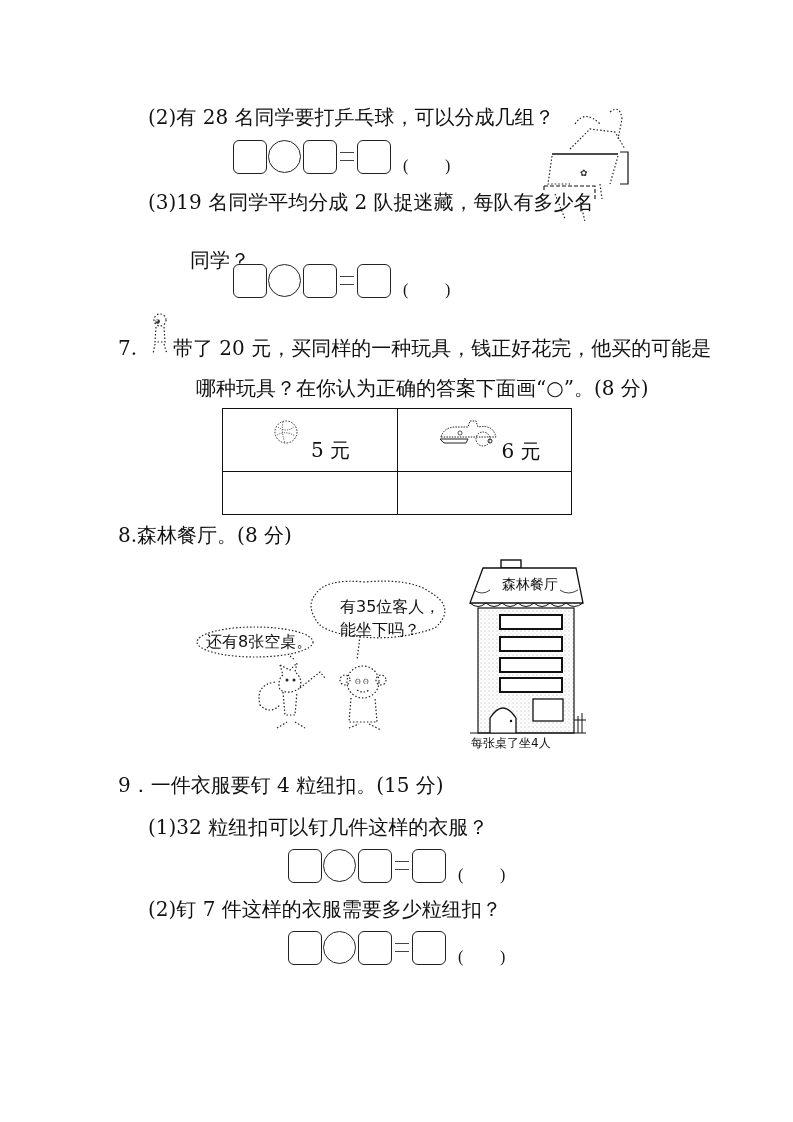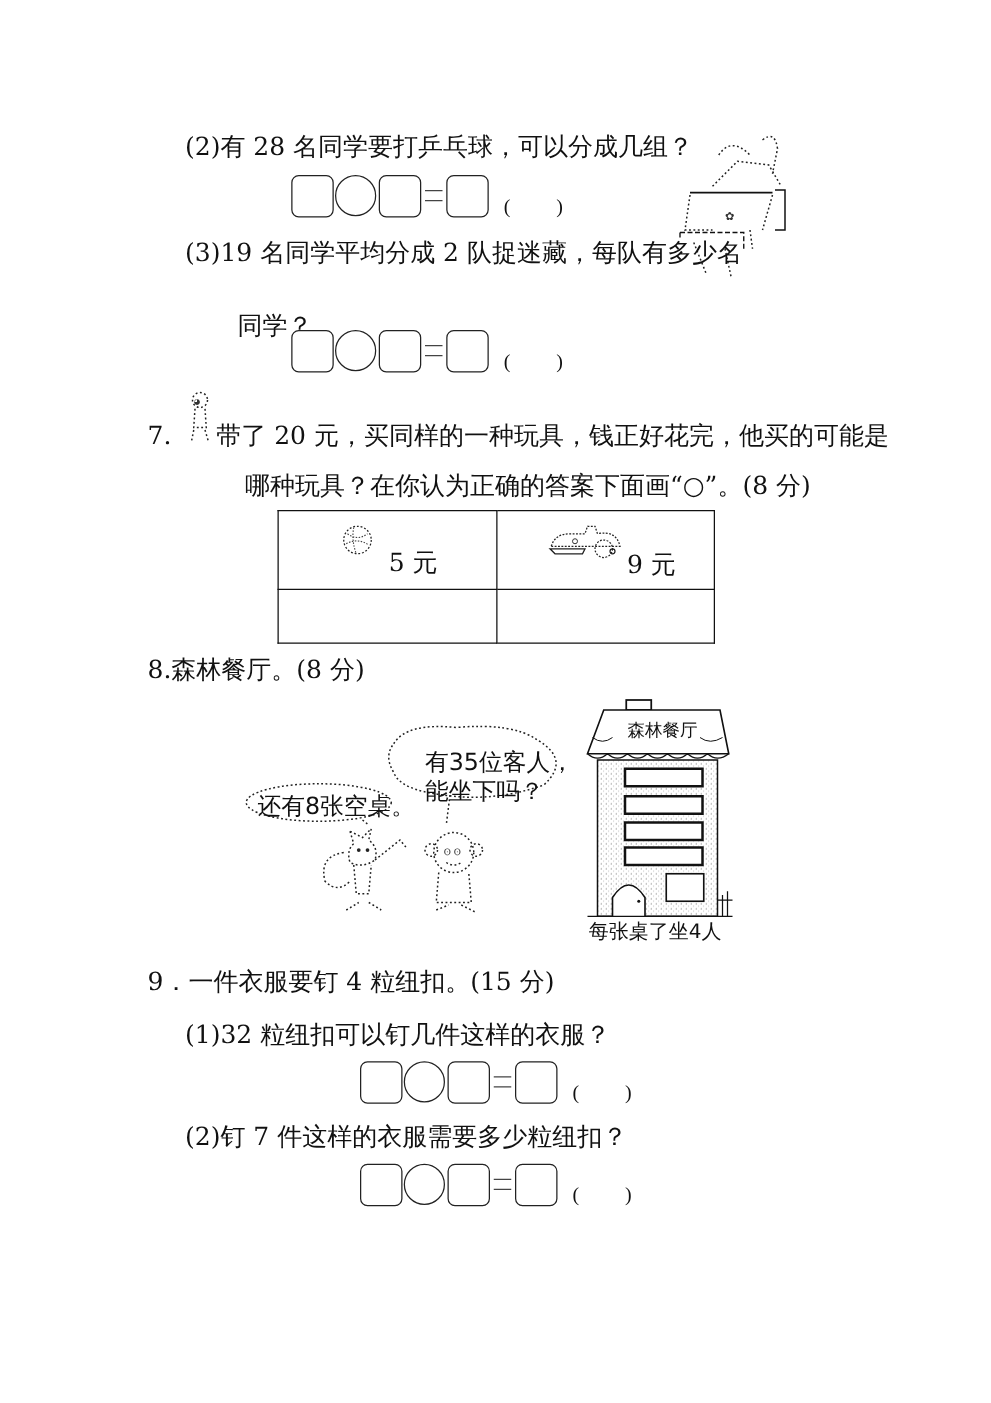--- a/index.html
+++ b/index.html
@@ -8,21 +8,21 @@
   .abs { position:absolute; white-space:nowrap; }
   .txt { font-size:20px; line-height:20px; }
   .eq { position:absolute; height:34px; }
   .eq .sq { position:absolute; top:0; width:32px; height:32px; border:1.3px solid #222; border-radius:6px; background:#fff; }
   .eq .ci { position:absolute; top:0; width:31px; height:31px; border:1.3px solid #222; border-radius:50%; background:#fff; }
   .eq .eqs { position:absolute; top:12px; width:14px; height:7px; border-top:1.4px solid #444; border-bottom:1.4px solid #444; }
   .eq .paren { position:absolute; top:16px; font-size:16px; line-height:20px; font-family:"Liberation Serif",serif; }
   table.toys { position:absolute; left:222px; top:408px; width:350px; height:106px; border-collapse:collapse; }
   table.toys td { border:1.3px solid #111; width:50%; padding:16px; position:relative; }
   .dot { stroke:#222; stroke-dasharray:1.5 2; fill:none; stroke-width:1.2; }
-  .speech { font-family:"DejaVu Sans","Liberation Sans",sans-serif; font-size:19px; }
+  .speech { font-family:"DejaVu Sans","Liberation Sans",sans-serif; font-size:16px; }
 </style>
 </head>
 <body>
 
 <div class="abs txt" style="left:148px;top:107px;">(2)有 28 名同学要打乒乓球，可以分成几组？</div>
 <div class="eq" style="left:233px;top:140px;width:230px;">
   <div class="sq" style="left:0px;"></div>
   <div class="ci" style="left:35px;"></div>
   <div class="sq" style="left:70px;"></div>
   <div class="eqs" style="left:107px;"></div>
@@ -75,21 +75,21 @@
       <span class="abs txt" style="left:88px;top:31px;">5 元</span>
     </td>
     <td>
       <svg style="position:absolute;left:40px;top:10px;" width="62" height="30">
         <path d="M3 18 Q6 8 18 8 L30 8 L32 2 L38 2 L40 8 Q55 5 58 18 L3 18 Z" fill="none" stroke="#222" stroke-width="1" stroke-dasharray="1.5 1.2"></path>
         <path d="M2 20 L30 20 L28 24 L6 24 Z" fill="none" stroke="#222" stroke-width="1"></path>
         <circle cx="45" cy="20" r="7" fill="none" stroke="#222" stroke-width="1" stroke-dasharray="1.5 1.2"></circle>
         <circle cx="52" cy="22" r="2" fill="none" stroke="#222" stroke-width="1"></circle>
         <circle cx="22" cy="14" r="2" fill="none" stroke="#333" stroke-width="0.8"></circle>
       </svg>
-      <span class="abs txt" style="left:104px;top:32px;">9 元</span>
+      <span class="abs txt" style="left:104px;top:32px;">6 元</span>
     </td>
   </tr>
   <tr style="height:43px;">
     <td></td>
     <td></td>
   </tr>
 </tbody>
   </table>
 
 <div class="abs txt" style="left:118px;top:525px;">8.森林餐厅。(8 分)</div>
@@ -139,21 +139,21 @@
   <rect x="32" y="79" width="62" height="14" fill="#fff" stroke="#111" stroke-width="2"></rect>
   <rect x="32" y="100" width="62" height="14" fill="#fff" stroke="#111" stroke-width="2"></rect>
   <rect x="32" y="120" width="62" height="14" fill="#fff" stroke="#111" stroke-width="2"></rect>
   <rect x="65" y="141" width="30" height="22" fill="#fff" stroke="#111" stroke-width="1.3"></rect>
   <path d="M22 175 L22 160 Q35 140 48 160 L48 175" fill="#fff" stroke="#111" stroke-width="1.3"></path>
   <circle cx="43" cy="163" r="1.2" fill="#111"></circle>
   <path d="M110 158 L110 175 M114 155 L114 175 M106 162 L118 162" stroke="#111" stroke-width="1"></path>
   <path d="M2 175 L118 175" stroke="#111" stroke-width="1"></path>
 </svg>
 <div class="abs speech" style="left:502px;top:576px;font-size:14px;">森林餐厅</div>
-<div class="abs speech" style="left:471px;top:735px;font-size:16px;">每张桌了坐4人</div>
+<div class="abs speech" style="left:471px;top:735px;font-size:12px;">每张桌了坐4人</div>
 
 <div class="abs txt" style="left:118px;top:775px;text-align:center;">9．一件衣服要钉 4 粒纽扣。(15 分)</div>
 <div class="abs txt" style="left:148px;top:817px;">(1)32 粒纽扣可以钉几件这样的衣服？</div>
 <div class="eq" style="left:288px;top:849px;width:230px;">
   <div class="sq" style="left:0px;"></div>
   <div class="ci" style="left:35px;"></div>
   <div class="sq" style="left:70px;"></div>
   <div class="eqs" style="left:107px;"></div>
   <div class="sq" style="left:124px;"></div>
   <span class="paren" style="left:170px;">(</span>

